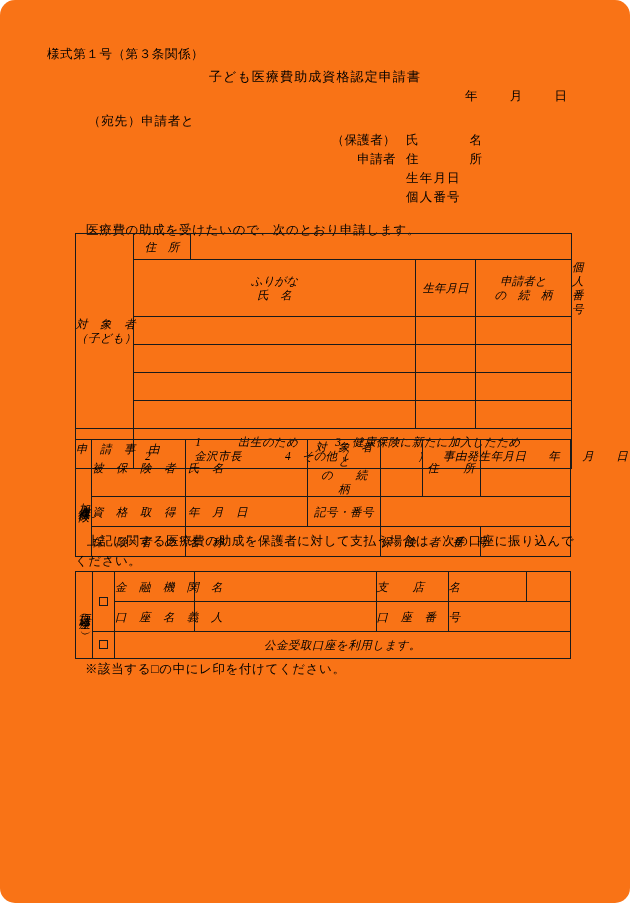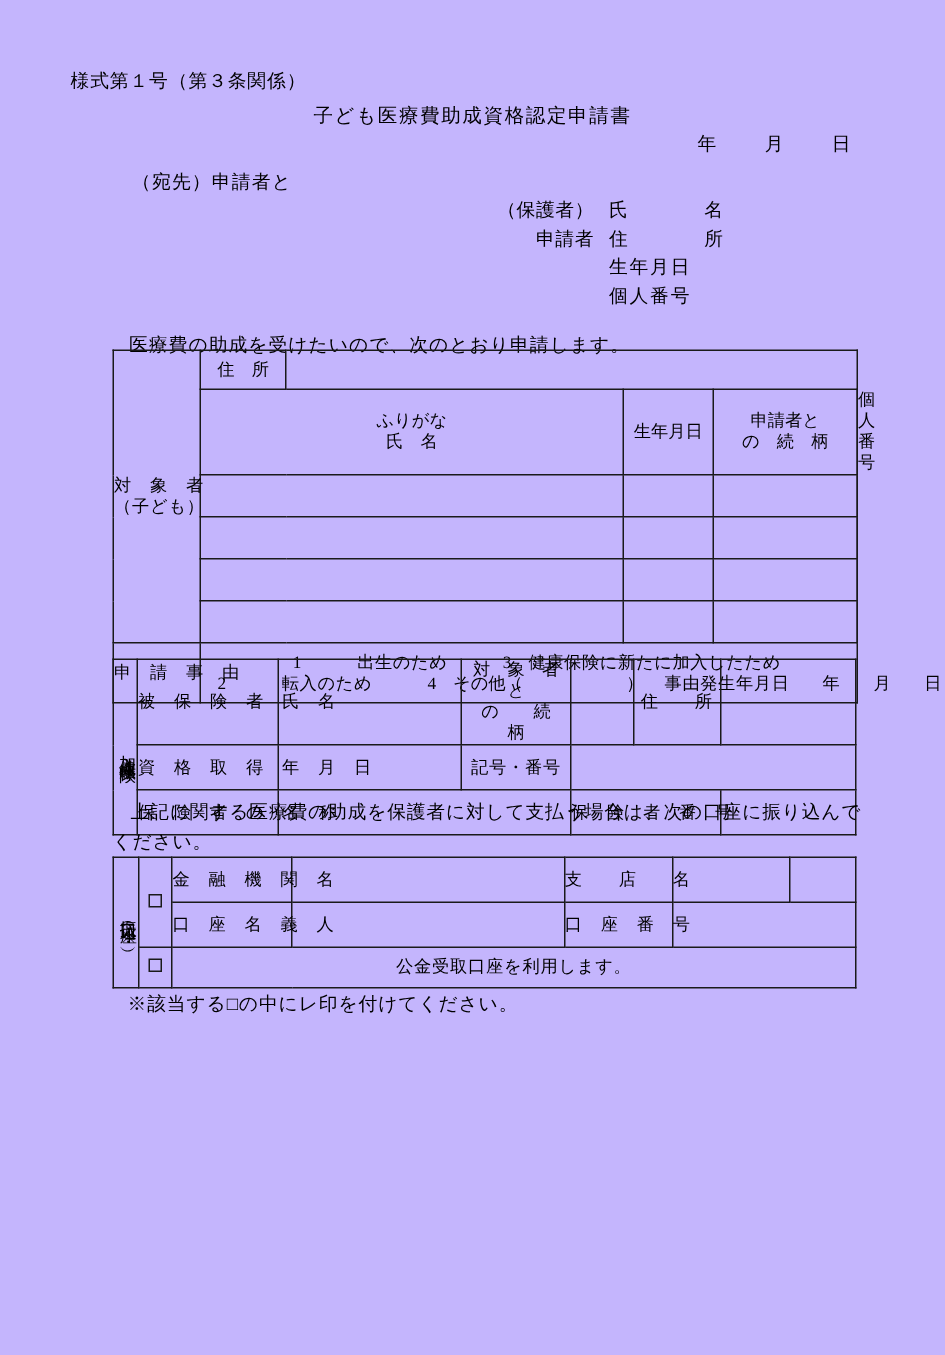--- a/index.html
+++ b/index.html
@@ -8,23 +8,24 @@
     background: #ffffff;
   }
   body {
     font-family: "Liberation Serif", "DejaVu Serif", serif;
     color: #000000;
   }
   .page {
     position: relative;
     width: 630px;
     height: 903px;
-    background: #c4b5fd;
+    background: #f97316;
     overflow: hidden;
     box-sizing: border-box;
+    border-radius: 15px;
   }
 
   
   .form-no {
     position: absolute;
     left: 47px;
     top: 46px;
     font-size: 12.5px;
     letter-spacing: 0.6px;
     white-space: nowrap;
@@ -116,20 +117,21 @@
     border-collapse: collapse;
     table-layout: fixed;
     font-size: 11.5px;
   }
   table.grid td {
     border: 1px solid #1a1a1a;
     padding: 0;
     vertical-align: middle;
     text-align: center;
     line-height: 14px;
+    font-style: italic;
   }
   .lbl {
     letter-spacing: 0.5px;
     white-space: nowrap;
   }
 
   .two-line { line-height: 13px; }
 
   
   .vert {
@@ -283,21 +285,21 @@
         <td></td>
       </tr>
 
       <tr>
         <td class="lbl" style="height:39px">申　請　事　由</td>
         <td colspan="4" class="reasons">
           <div>
             <span class="num">1</span><span class="opt w1">出生のため</span><span class="num">3</span><span class="opt">健康保険に新たに加入したため</span>
           </div>
           <div>
-            <span class="num">2</span><span class="opt w1">転入のため</span><span class="num">4</span><span class="opt paren">その他（　　　　　　）</span><span class="ev"><span>事由発生年月日</span><span class="g"></span><span>年</span><span class="g"></span><span>月</span><span class="g"></span><span>日</span></span>
+            <span class="num">2</span><span class="opt w1">金沢市長</span><span class="num">4</span><span class="opt paren">その他（　　　　　　）</span><span class="ev"><span>事由発生年月日</span><span class="g"></span><span>年</span><span class="g"></span><span>月</span><span class="g"></span><span>日</span></span>
           </div>
         </td>
       </tr>
     </tbody>
   </table>
 
   <table class="grid" id="table-insurance">
     <colgroup>
       <col style="width:16px">
       <col style="width:94px">

